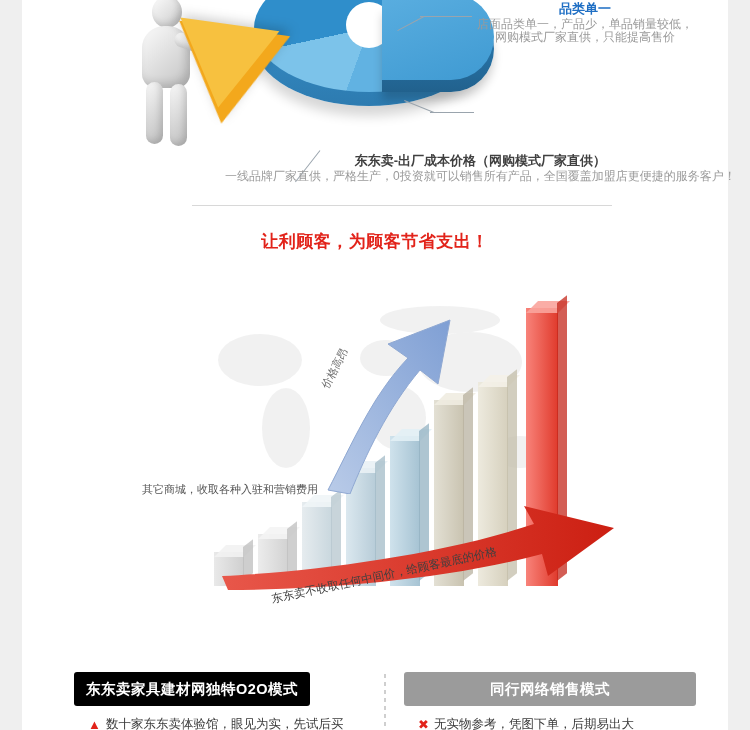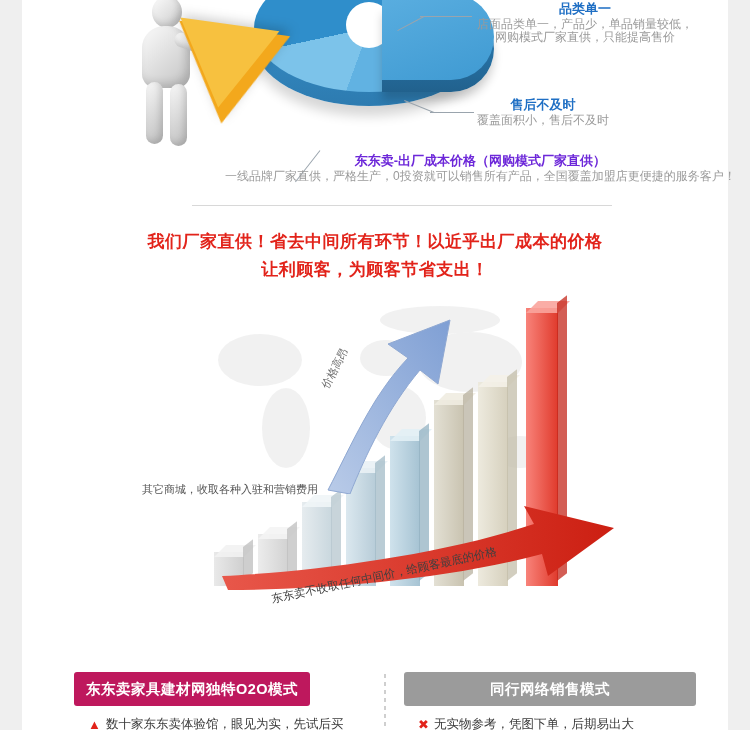--- a/index.html
+++ b/index.html
@@ -205,21 +205,21 @@
   }
   .callout .c-line {
     color: #9a9a9a;
     font-size: 12px;
     line-height: 13px;
     white-space: nowrap;
   }
   .callout-1 { left: 455px; top: 0px; }
   .callout-2 { left: 455px; top: 96px; }
   .callout-3 { left: 203px; top: 152px; }
-  .callout-3 .c-title { color: #6d28d9; }
+  .callout-3 .c-title { color: #404040; }
   .callout-3 .c-line { font-size: 12px; }
 
   .leader {
     position: absolute;
     background: #9aa4ad;
     height: 1px;
   }
   .leader-1 { left: 398px; top: 16px; width: 52px; }
   .leader-1b { left: 372px; top: 16px; width: 30px; transform: rotate(-28deg); transform-origin: right center; }
   .leader-2 { left: 408px; top: 112px; width: 44px; }
@@ -358,21 +358,21 @@
     font-size: 14.5px;
     font-weight: bold;
     display: flex;
     align-items: center;
     justify-content: center;
     letter-spacing: 0.5px;
   }
   .banner-left {
     left: 52px;
     width: 236px;
-    background: #be185d;
+    background: #000000;
   }
   .banner-right {
     left: 382px;
     width: 292px;
     background: #9b9b9b;
   }
   .dots-col {
     position: absolute;
     left: 362px;
     top: 2px;
@@ -434,35 +434,30 @@
     <div class="leader leader-2"></div>
     <div class="leader leader-2b"></div>
     <div class="leader leader-3"></div>
 
     <div class="callout callout-1">
       <div class="c-title">品类单一</div>
       <div class="c-line">店面品类单一，产品少，单品销量较低，</div>
       <div class="c-line">网购模式厂家直供，只能提高售价</div>
     </div>
 
-    <div class="callout callout-2">
-      <div class="c-title">售后不及时</div>
-      <div class="c-line">覆盖面积小，售后不及时</div>
-    </div>
 
     <div class="callout callout-3">
       <div class="c-title">东东卖-出厂成本价格（网购模式厂家直供）</div>
       <div class="c-line">一线品牌厂家直供，严格生产，0投资就可以销售所有产品，全国覆盖加盟店更便捷的服务客户！</div>
     </div>
 
     <div class="divider"></div>
   </div>
 
   <div class="headline">
-    <div class="h-line">我们厂家直供！省去中间所有环节！以近乎出厂成本的价格</div>
     <div class="h-line">让利顾客，为顾客节省支出！</div>
   </div>
 
   <div class="chart-section">
 
     <svg class="world-map" viewBox="0 0 420 210">
       <g fill="#c9c9c9">
         <ellipse cx="70" cy="60" rx="42" ry="26"></ellipse>
         <ellipse cx="96" cy="128" rx="24" ry="40"></ellipse>
         <ellipse cx="196" cy="58" rx="26" ry="18"></ellipse>

